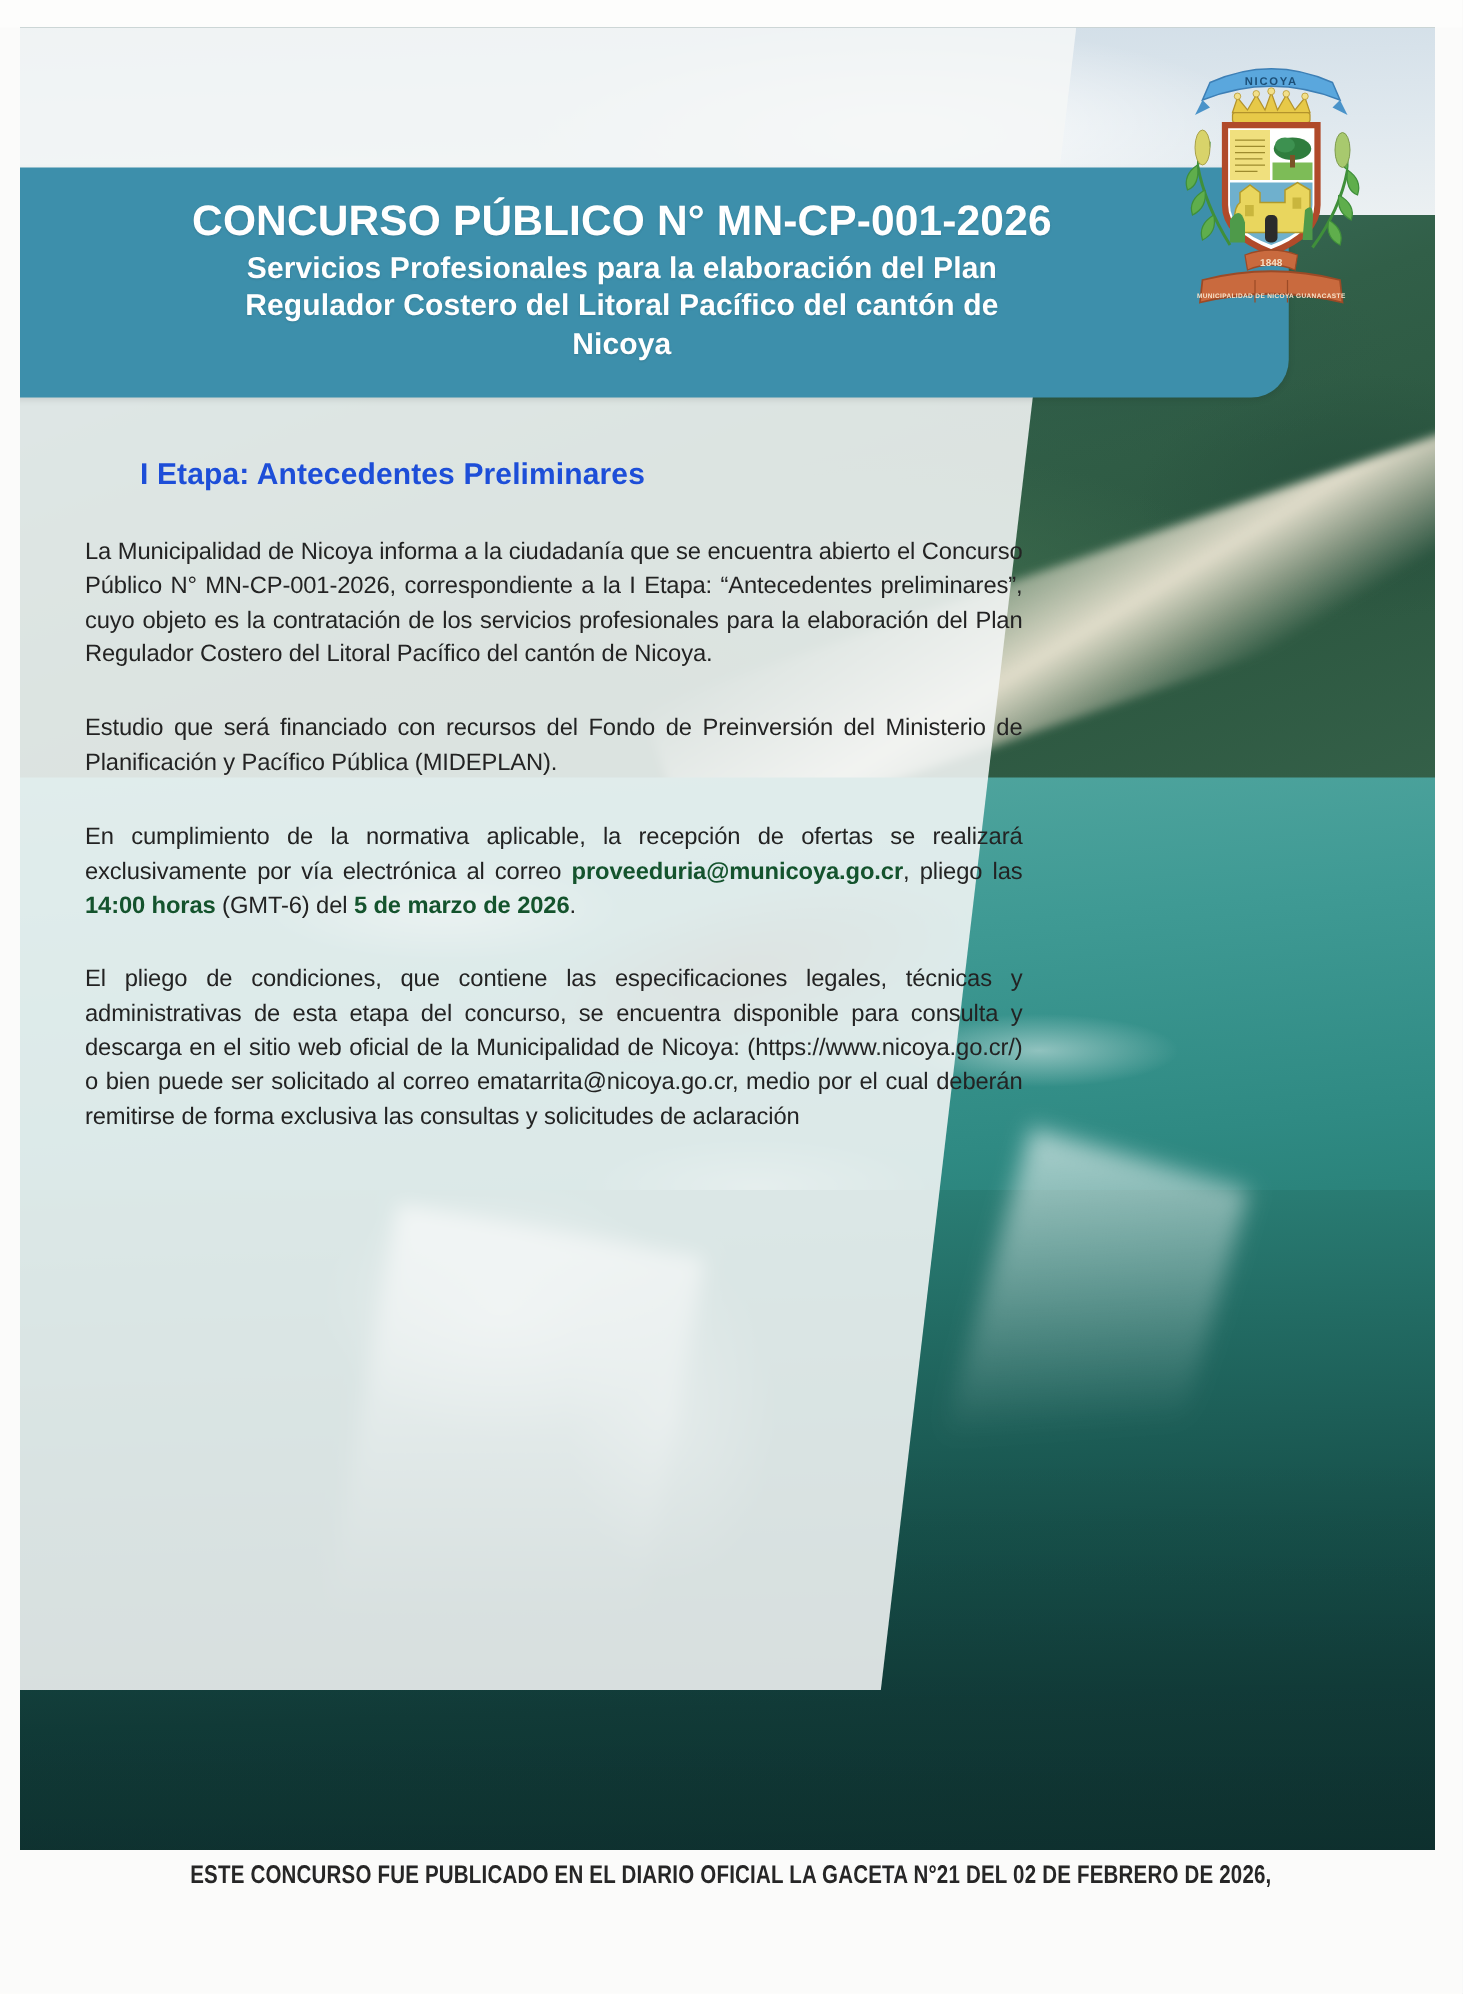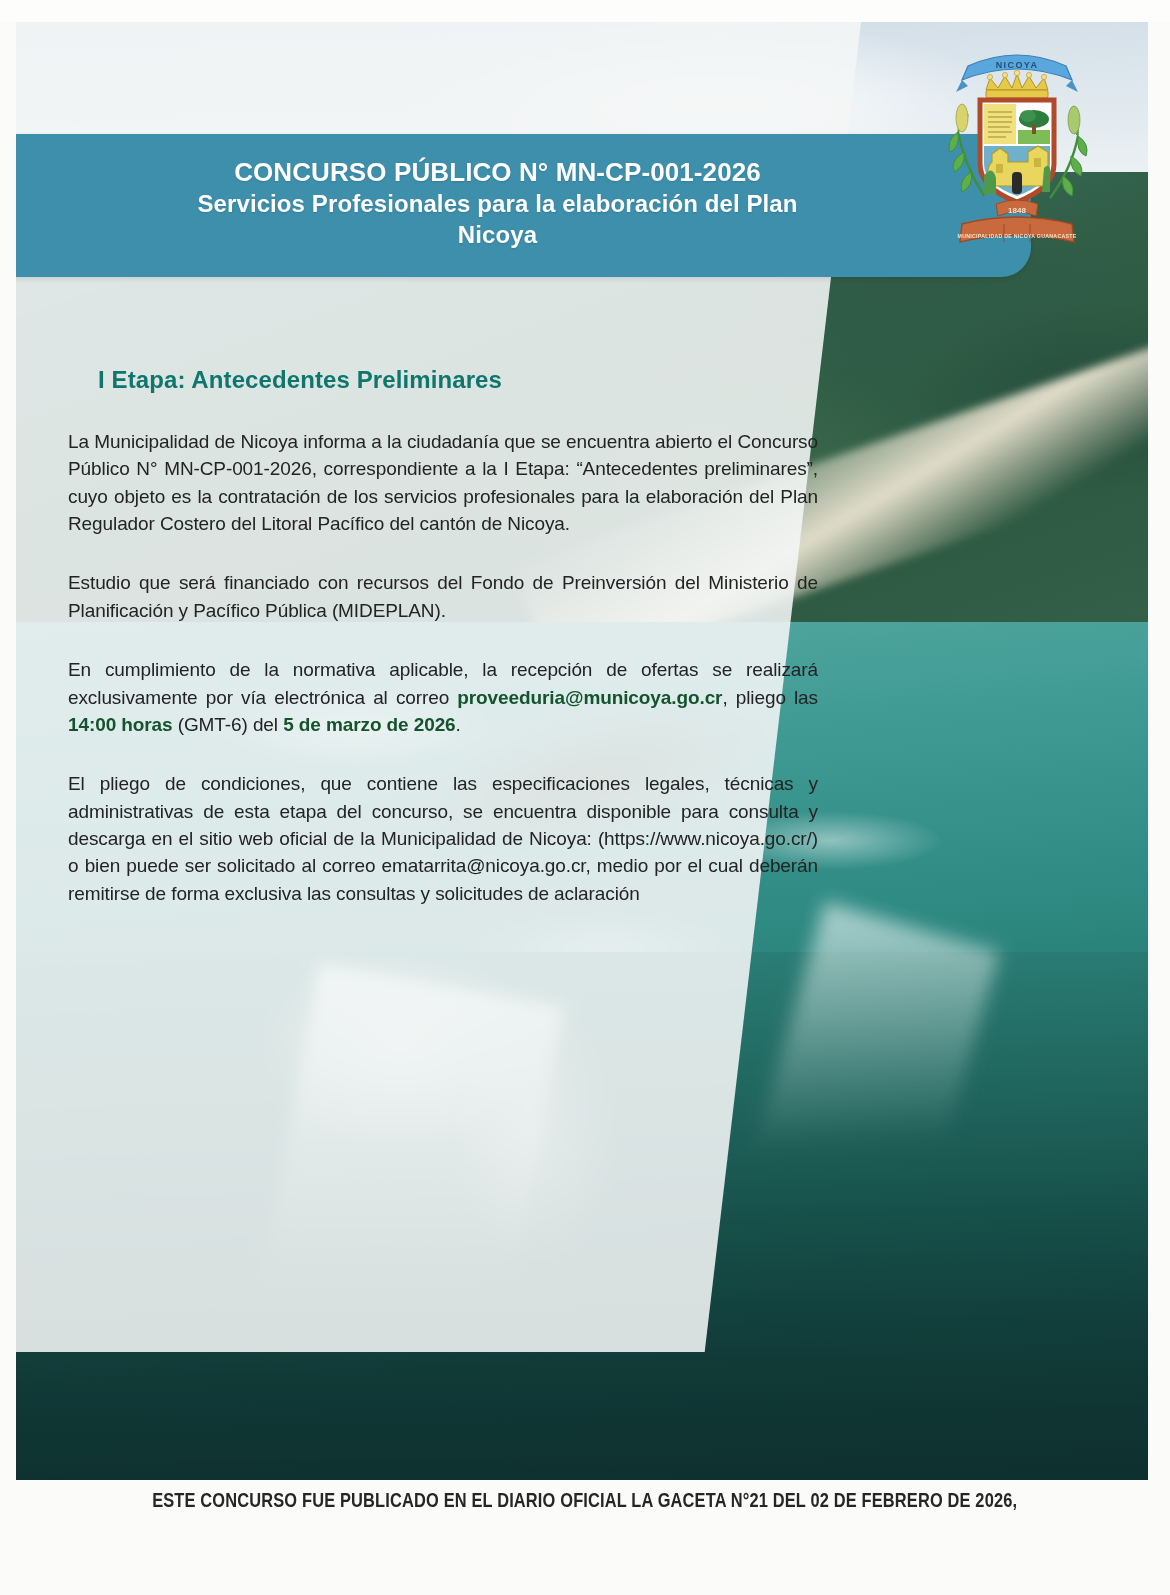--- a/index.html
+++ b/index.html
@@ -106,41 +106,41 @@
     text-align:center;
   }
   #titleband .tline{
     color:#ffffff;
     font-weight:bold;
     font-size:24px;
     line-height:1.28;
     letter-spacing:.1px;
     text-shadow:0 1px 2px rgba(0,0,0,.12);
   }
-  #titleband .tline.first{ font-size:26px; }
+  #titleband .tline.first{ font-size:34px; }
 
   
   #crest{
     position:absolute;
     left:938px; top:36px;
     width:158px; height:218px;
   }
   #crest svg{ width:100%; height:100%; display:block; }
 
   
   #body{
     position:absolute;
     left:68px; top:366px;
     width:750px;
   }
   #subhead{
     font-size:24px;
     font-weight:bold;
-    color:#0f766e;
-    margin-left:30px;
+    color:#1d4ed8;
+    margin-left:44px;
     margin-bottom:34px;
     letter-spacing:.1px;
   }
   .para{
     font-size:19px;
     line-height:1.44;
     color:#232323;
     text-align:justify;
     margin-bottom:32px;
     letter-spacing:-.1px;
@@ -186,20 +186,21 @@
     <div class="photo-foam"></div>
     <div class="photo-foam2"></div>
     <div class="photo-vign"></div>
 
     <div id="readpanel"></div>
   </div>
 
   <div id="titleband">
     <div class="tline first">CONCURSO PÚBLICO N° MN-CP-001-2026</div>
     <div class="tline">Servicios Profesionales para la elaboración del Plan</div>
+    <div class="tline">Regulador Costero del Litoral Pacífico del cantón de</div>
     <div class="tline">Nicoya</div>
   </div>
 
   <div id="crest">
     <svg viewBox="0 0 158 218" xmlns="http://www.w3.org/2000/svg">
 
       <path d="M30 30 Q79 8 128 30 L134 44 Q79 22 24 44 Z" fill="#5aa7dd" stroke="#3d7fb5" stroke-width="1.2"></path>
       <path d="M24 44 L18 56 L30 50 Z" fill="#4a93c9"></path>
       <path d="M134 44 L140 56 L128 50 Z" fill="#4a93c9"></path>
       <text x="79" y="32" font-family="'Liberation Sans',sans-serif" font-size="9" font-weight="bold" fill="#1d4f77" text-anchor="middle" letter-spacing="1.4">NICOYA</text>

